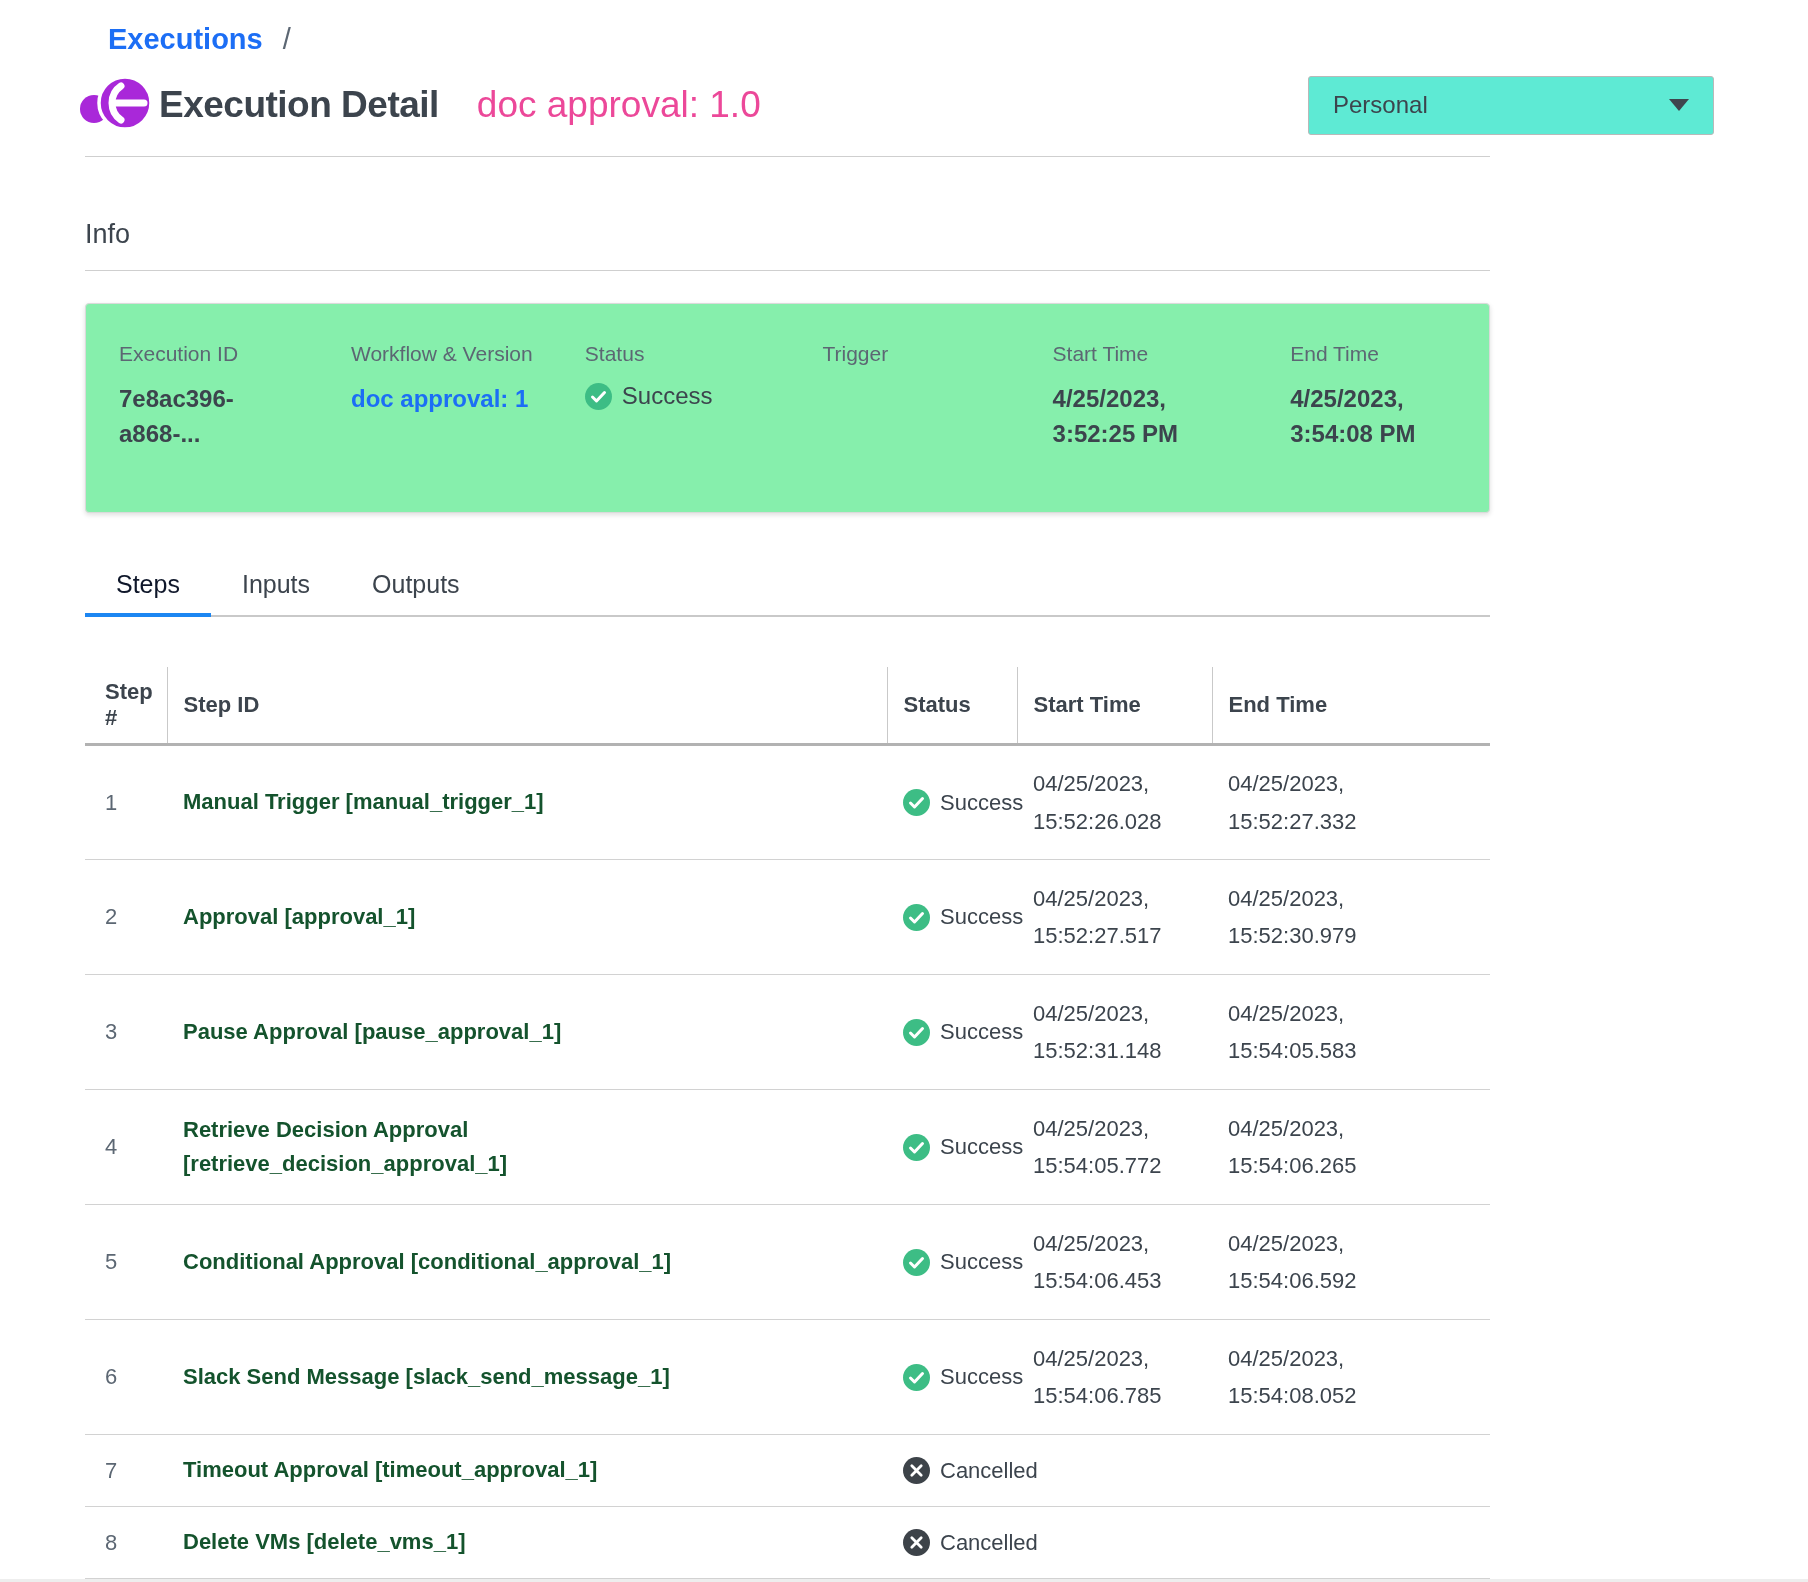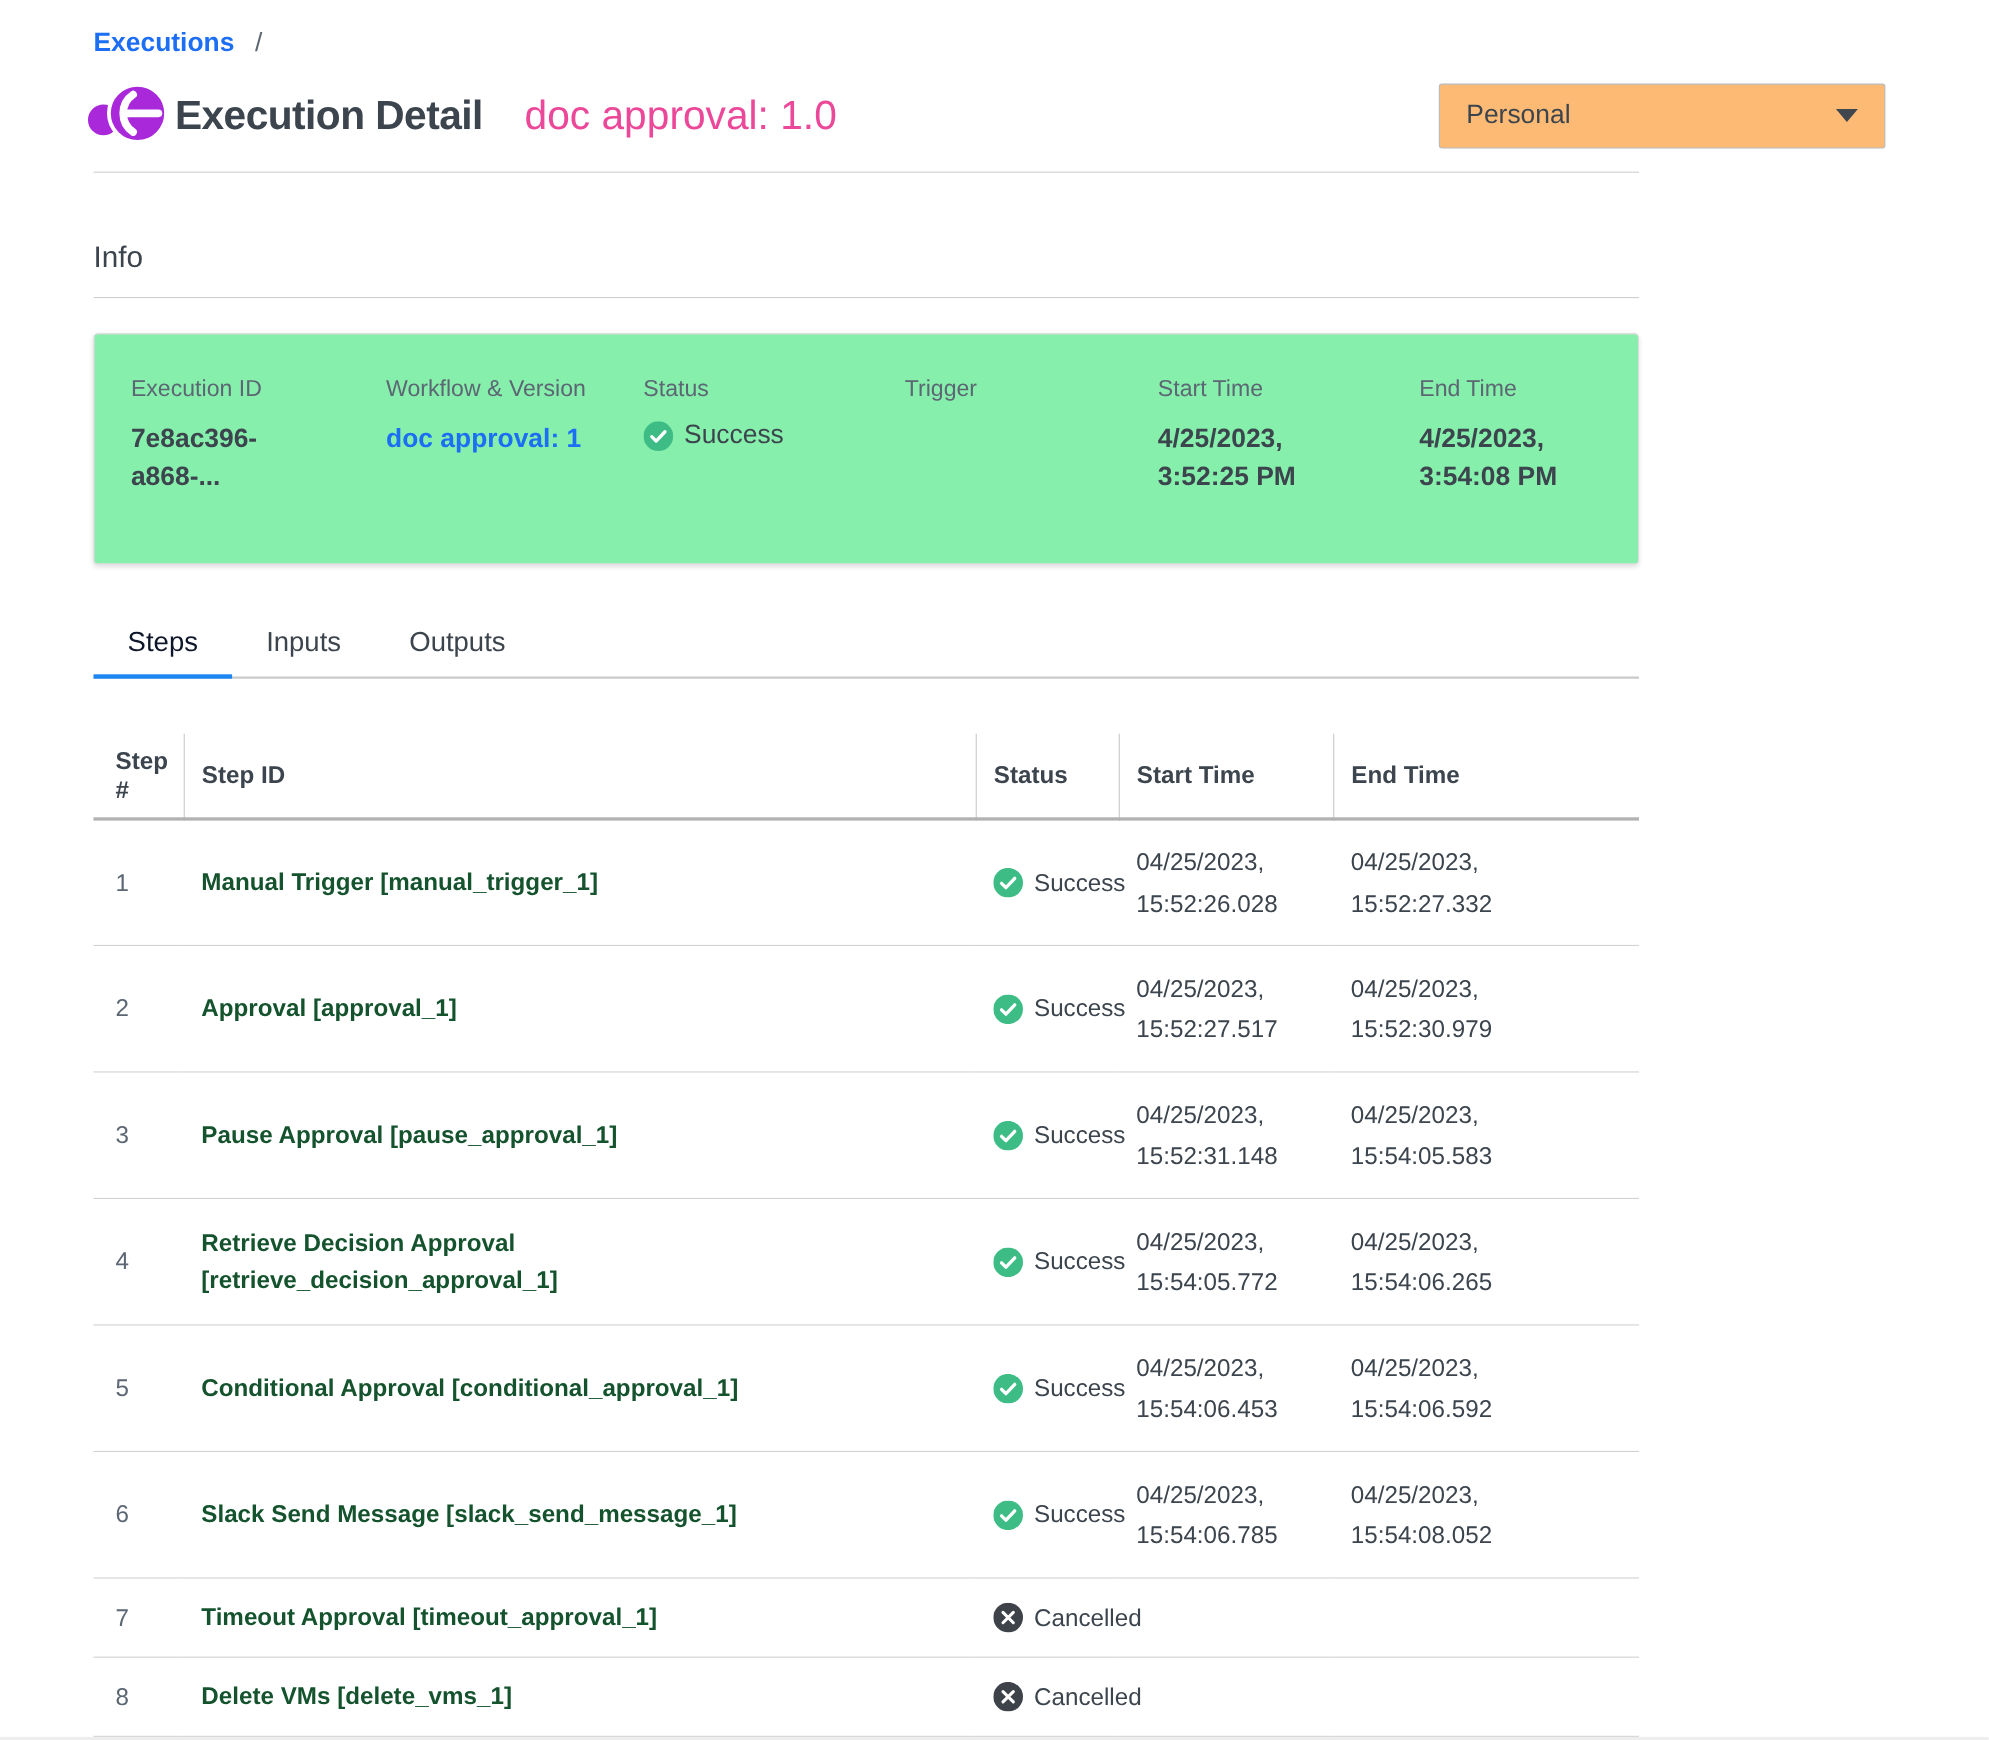--- a/index.html
+++ b/index.html
@@ -6,34 +6,34 @@
   html,body { margin:0; padding:0; background:#ffffff; }
   body {
     width:1808px; min-height:1582px;
     font-family:"Liberation Sans","DejaVu Sans",sans-serif;
     color:#3c444d;
     display:flex; flex-direction:column;
   }
   .page { padding:26px 0 0 85px; flex:1 0 auto; }
 
   
-  .breadcrumb { font-size:24px; line-height:26px; }
+  .breadcrumb { font-size:29px; line-height:26px;margin-left:23px; }
   .crumb { color:#1c6ef5; font-weight:bold; text-decoration:none; cursor:pointer; }
   .crumb-sep { color:#5c6773; margin-left:12px; }
 
   
   .title-row { width:1629px; display:flex; justify-content:space-between; align-items:center; margin-top:20px; }
   .title-group { display:flex; align-items:center; gap:4px; }
   .brand-icon { width:76px; height:66px; display:inline-flex; margin-left:-6px; }
   h1.page-title { margin:0; font-size:37px; font-weight:bold; color:#3c444d; letter-spacing:-0.5px; }
   .subtitle { font-size:37px; color:#ec4899;margin-left:34px; }
   .scope-select {
     width:406px; height:59px; border:1px solid #b9b9b9; border-radius:3px;
     display:flex; align-items:center; justify-content:space-between;
-    padding:0 24px; font-size:24px; color:#3c444d; cursor:pointer; background:#fdba74;margin-left:36px;
+    padding:0 24px; font-size:24px; color:#3c444d; cursor:pointer; background:#5eead4;margin-left:36px;
   }
   .caret { width:0; height:0; border-left:10px solid transparent; border-right:10px solid transparent; border-top:12px solid #3f464e; }
 
   .content { width:1405px; }
   .divider { border:none; border-top:1px solid #cfcfcf; margin:0; }
   .divider-title { margin-top:18px; }
   h2.info-heading { margin:62px 0 0 0; font-size:27px; font-weight:400; color:#3c444d; }
   .divider-info { margin-top:20px; }
 
   

